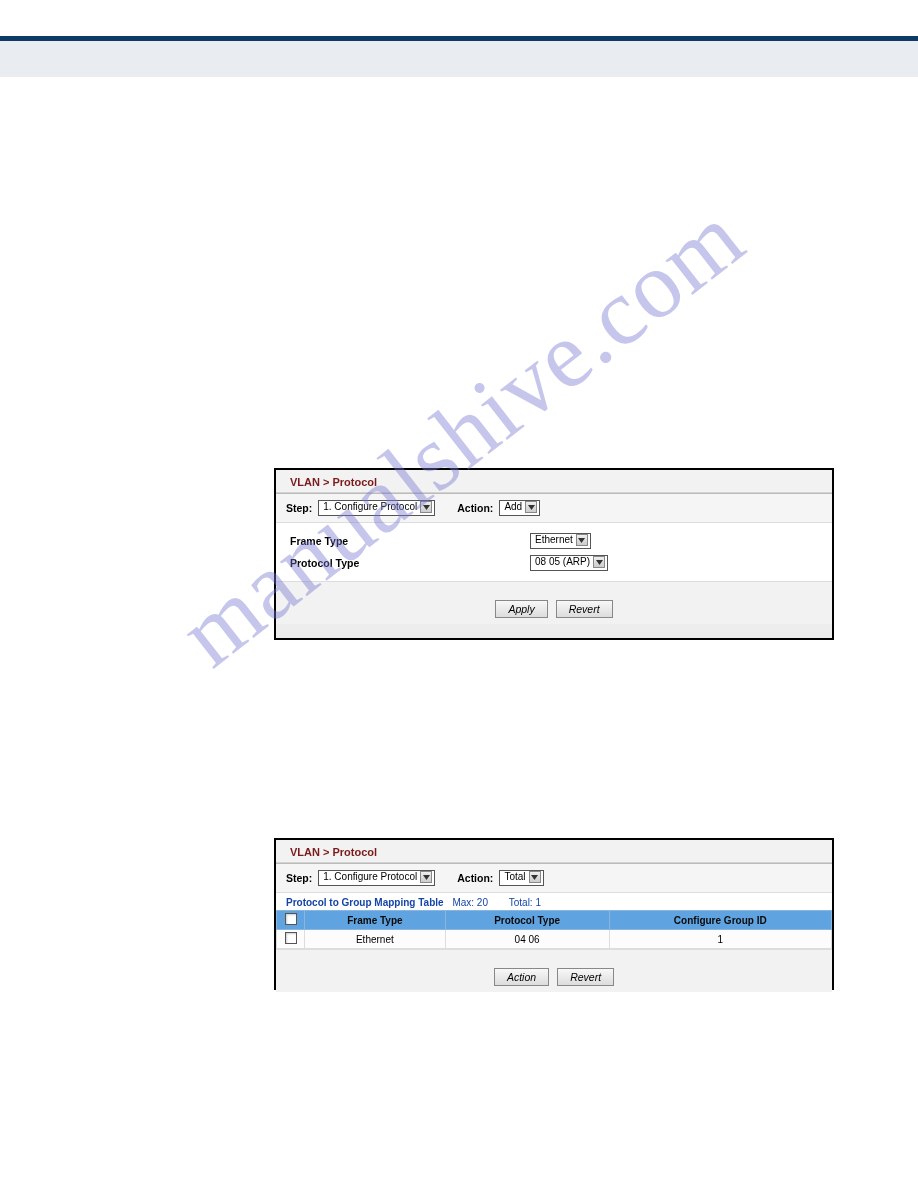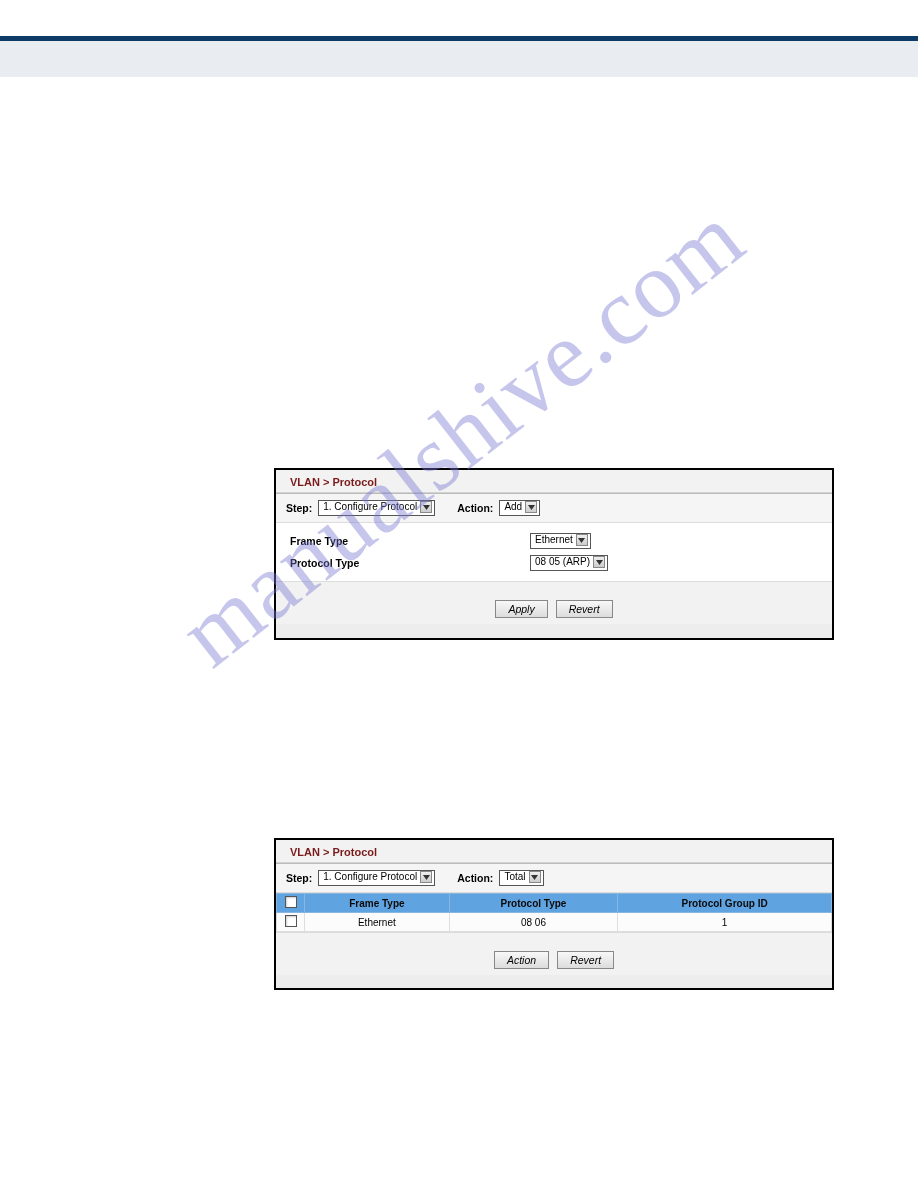--- a/index.html
+++ b/index.html
@@ -244,33 +244,38 @@
     <span class="select">
       <span>Total</span>
       <span class="arrow">
           <svg width="7" height="5">
             <polygon points="0,0 7,0 3.5,5" fill="#333"></polygon>
           </svg>
         </span>
     </span>
   </div>
 
+  <div class="table-title">
+    <span>Protocol to Group Mapping Table</span>
+    <span class="max">Max: 20</span>
+    <span class="total">Total: 1</span>
+  </div>
 
   <table class="tbl">
     <tbody>
         <tr>
       <th style="width:28px"><span class="chk"></span></th>
       <th>Frame Type</th>
       <th>Protocol Type</th>
-      <th>Protocol Group ID</th>
+      <th>Configure Group ID</th>
     </tr>
     <tr>
       <td><span class="chk"></span></td>
       <td>Ethernet</td>
-      <td>08 06</td>
+      <td>04 06</td>
       <td>1</td>
     </tr>
   </tbody>
     </table>
 
   <div class="btn-row">
     <span class="btn">Action</span>
     <span class="btn">Revert</span>
   </div>
 </div>

